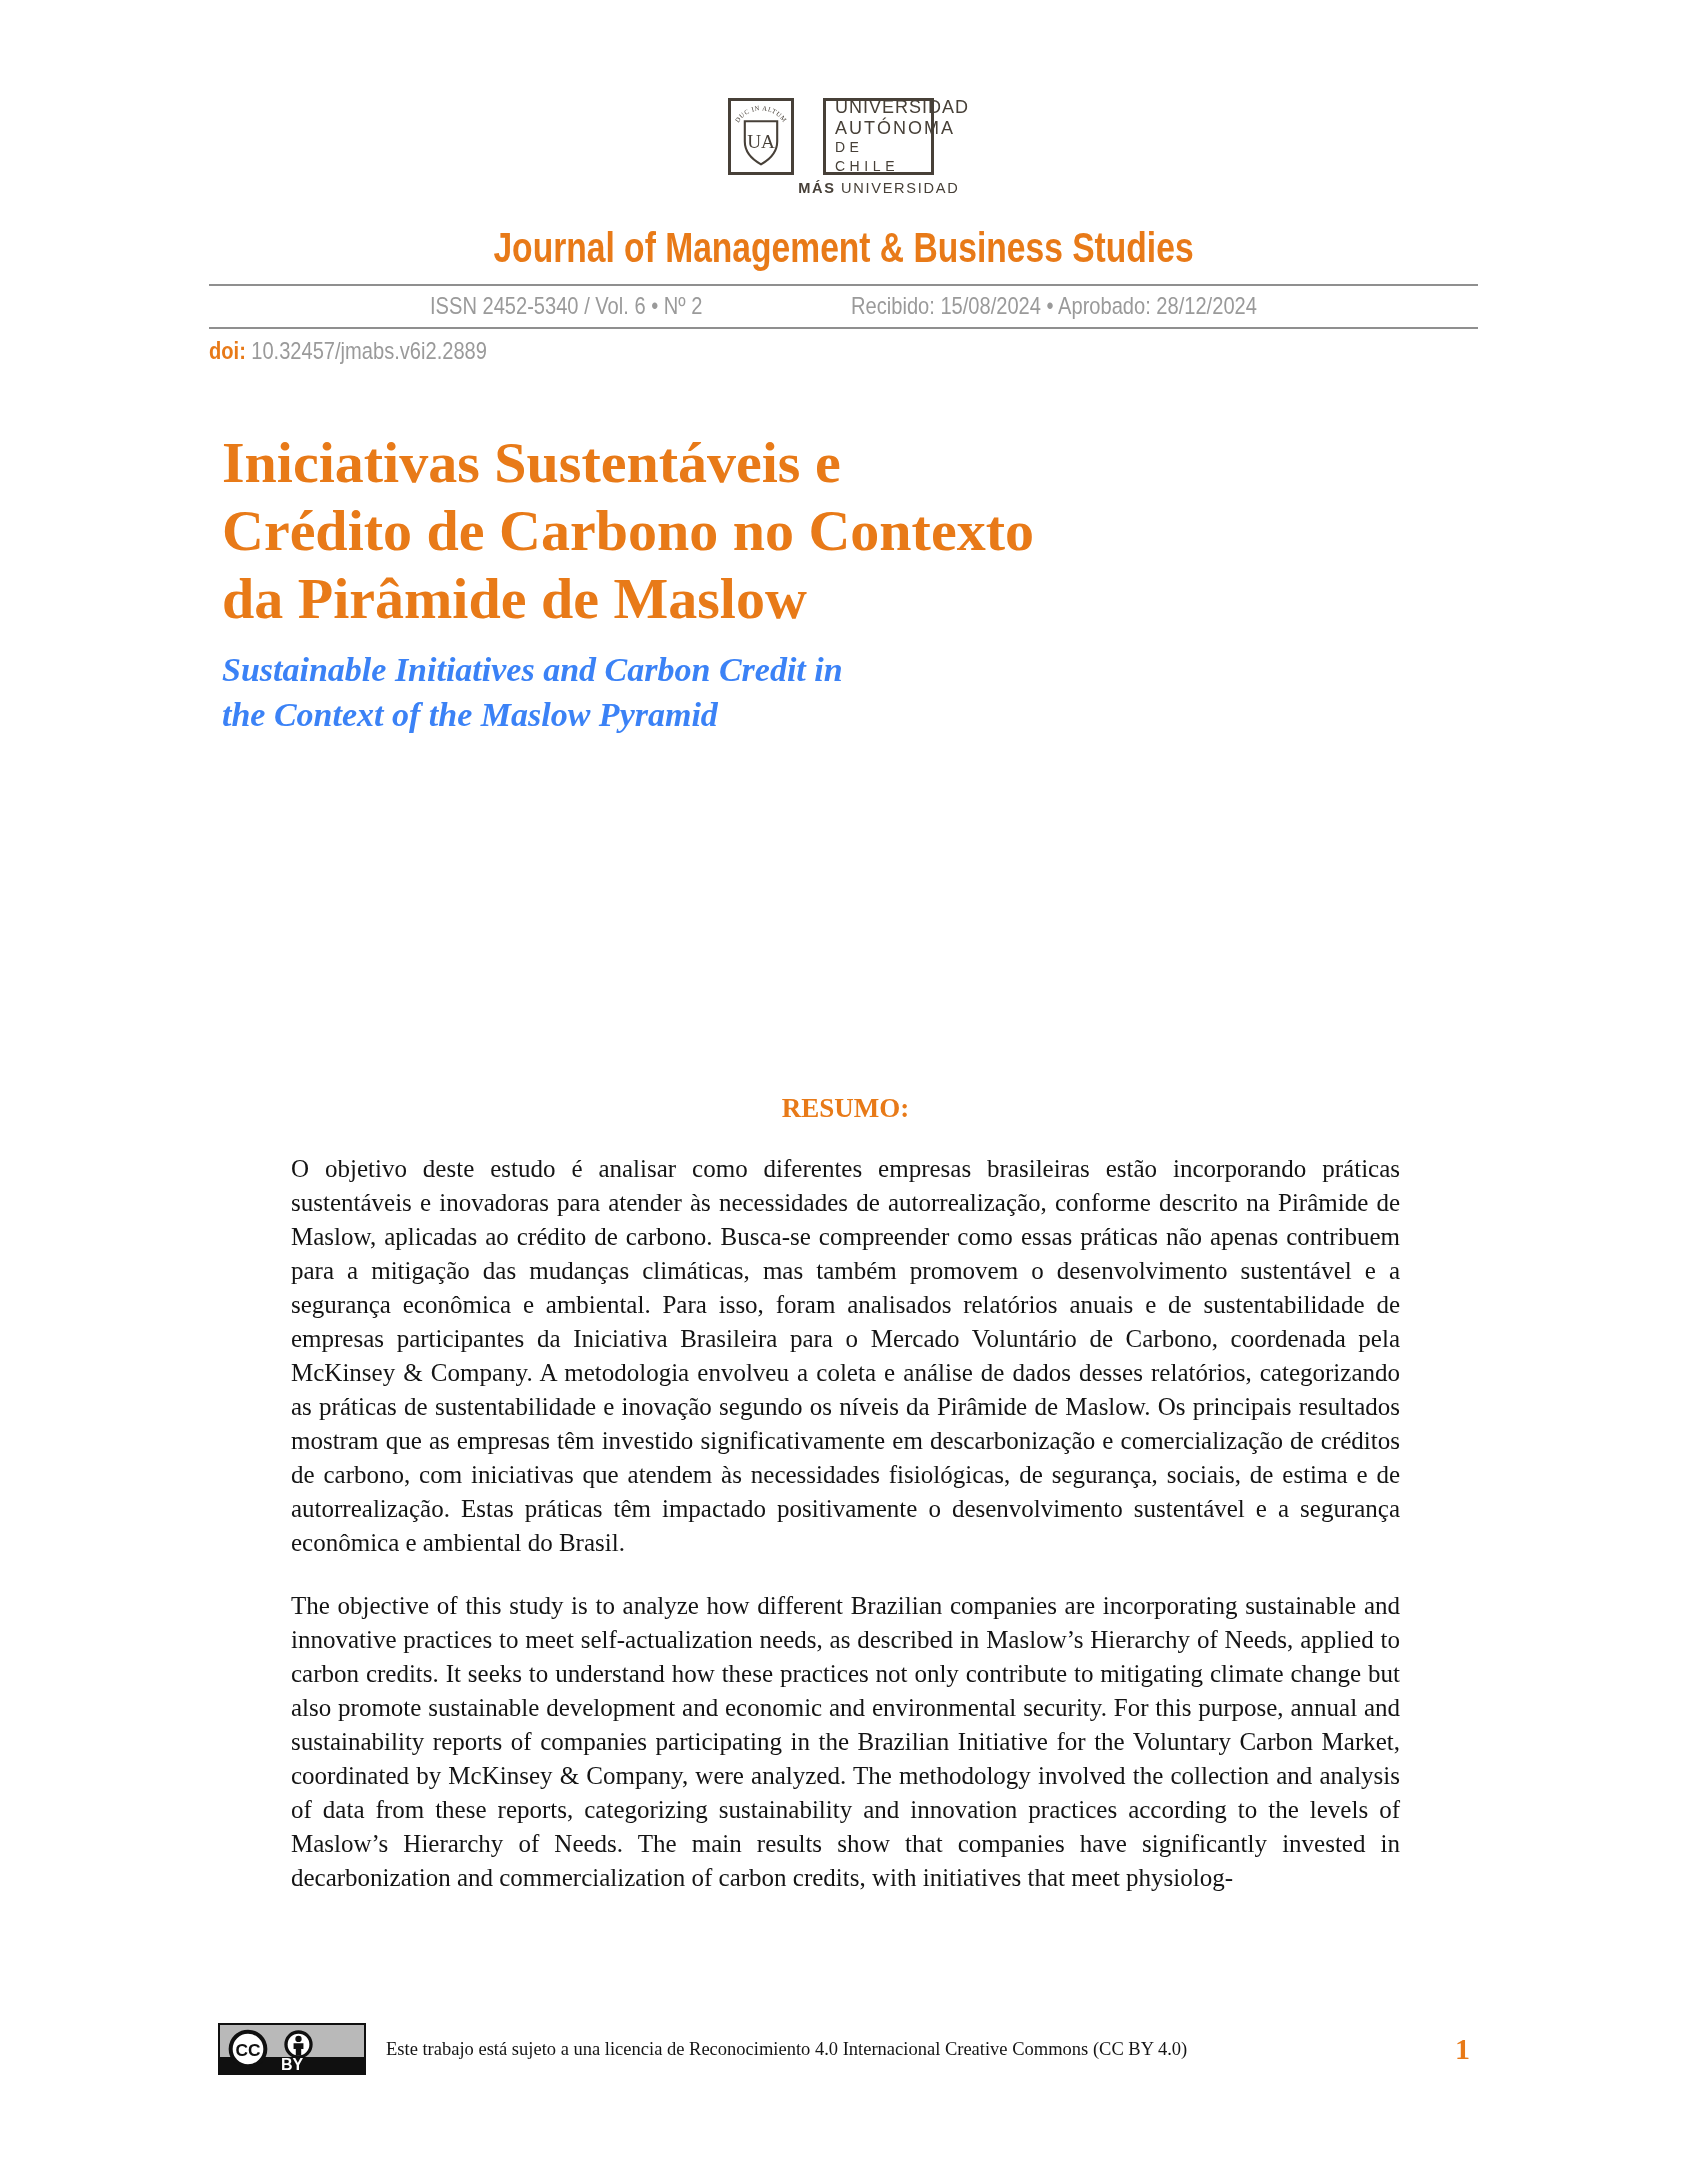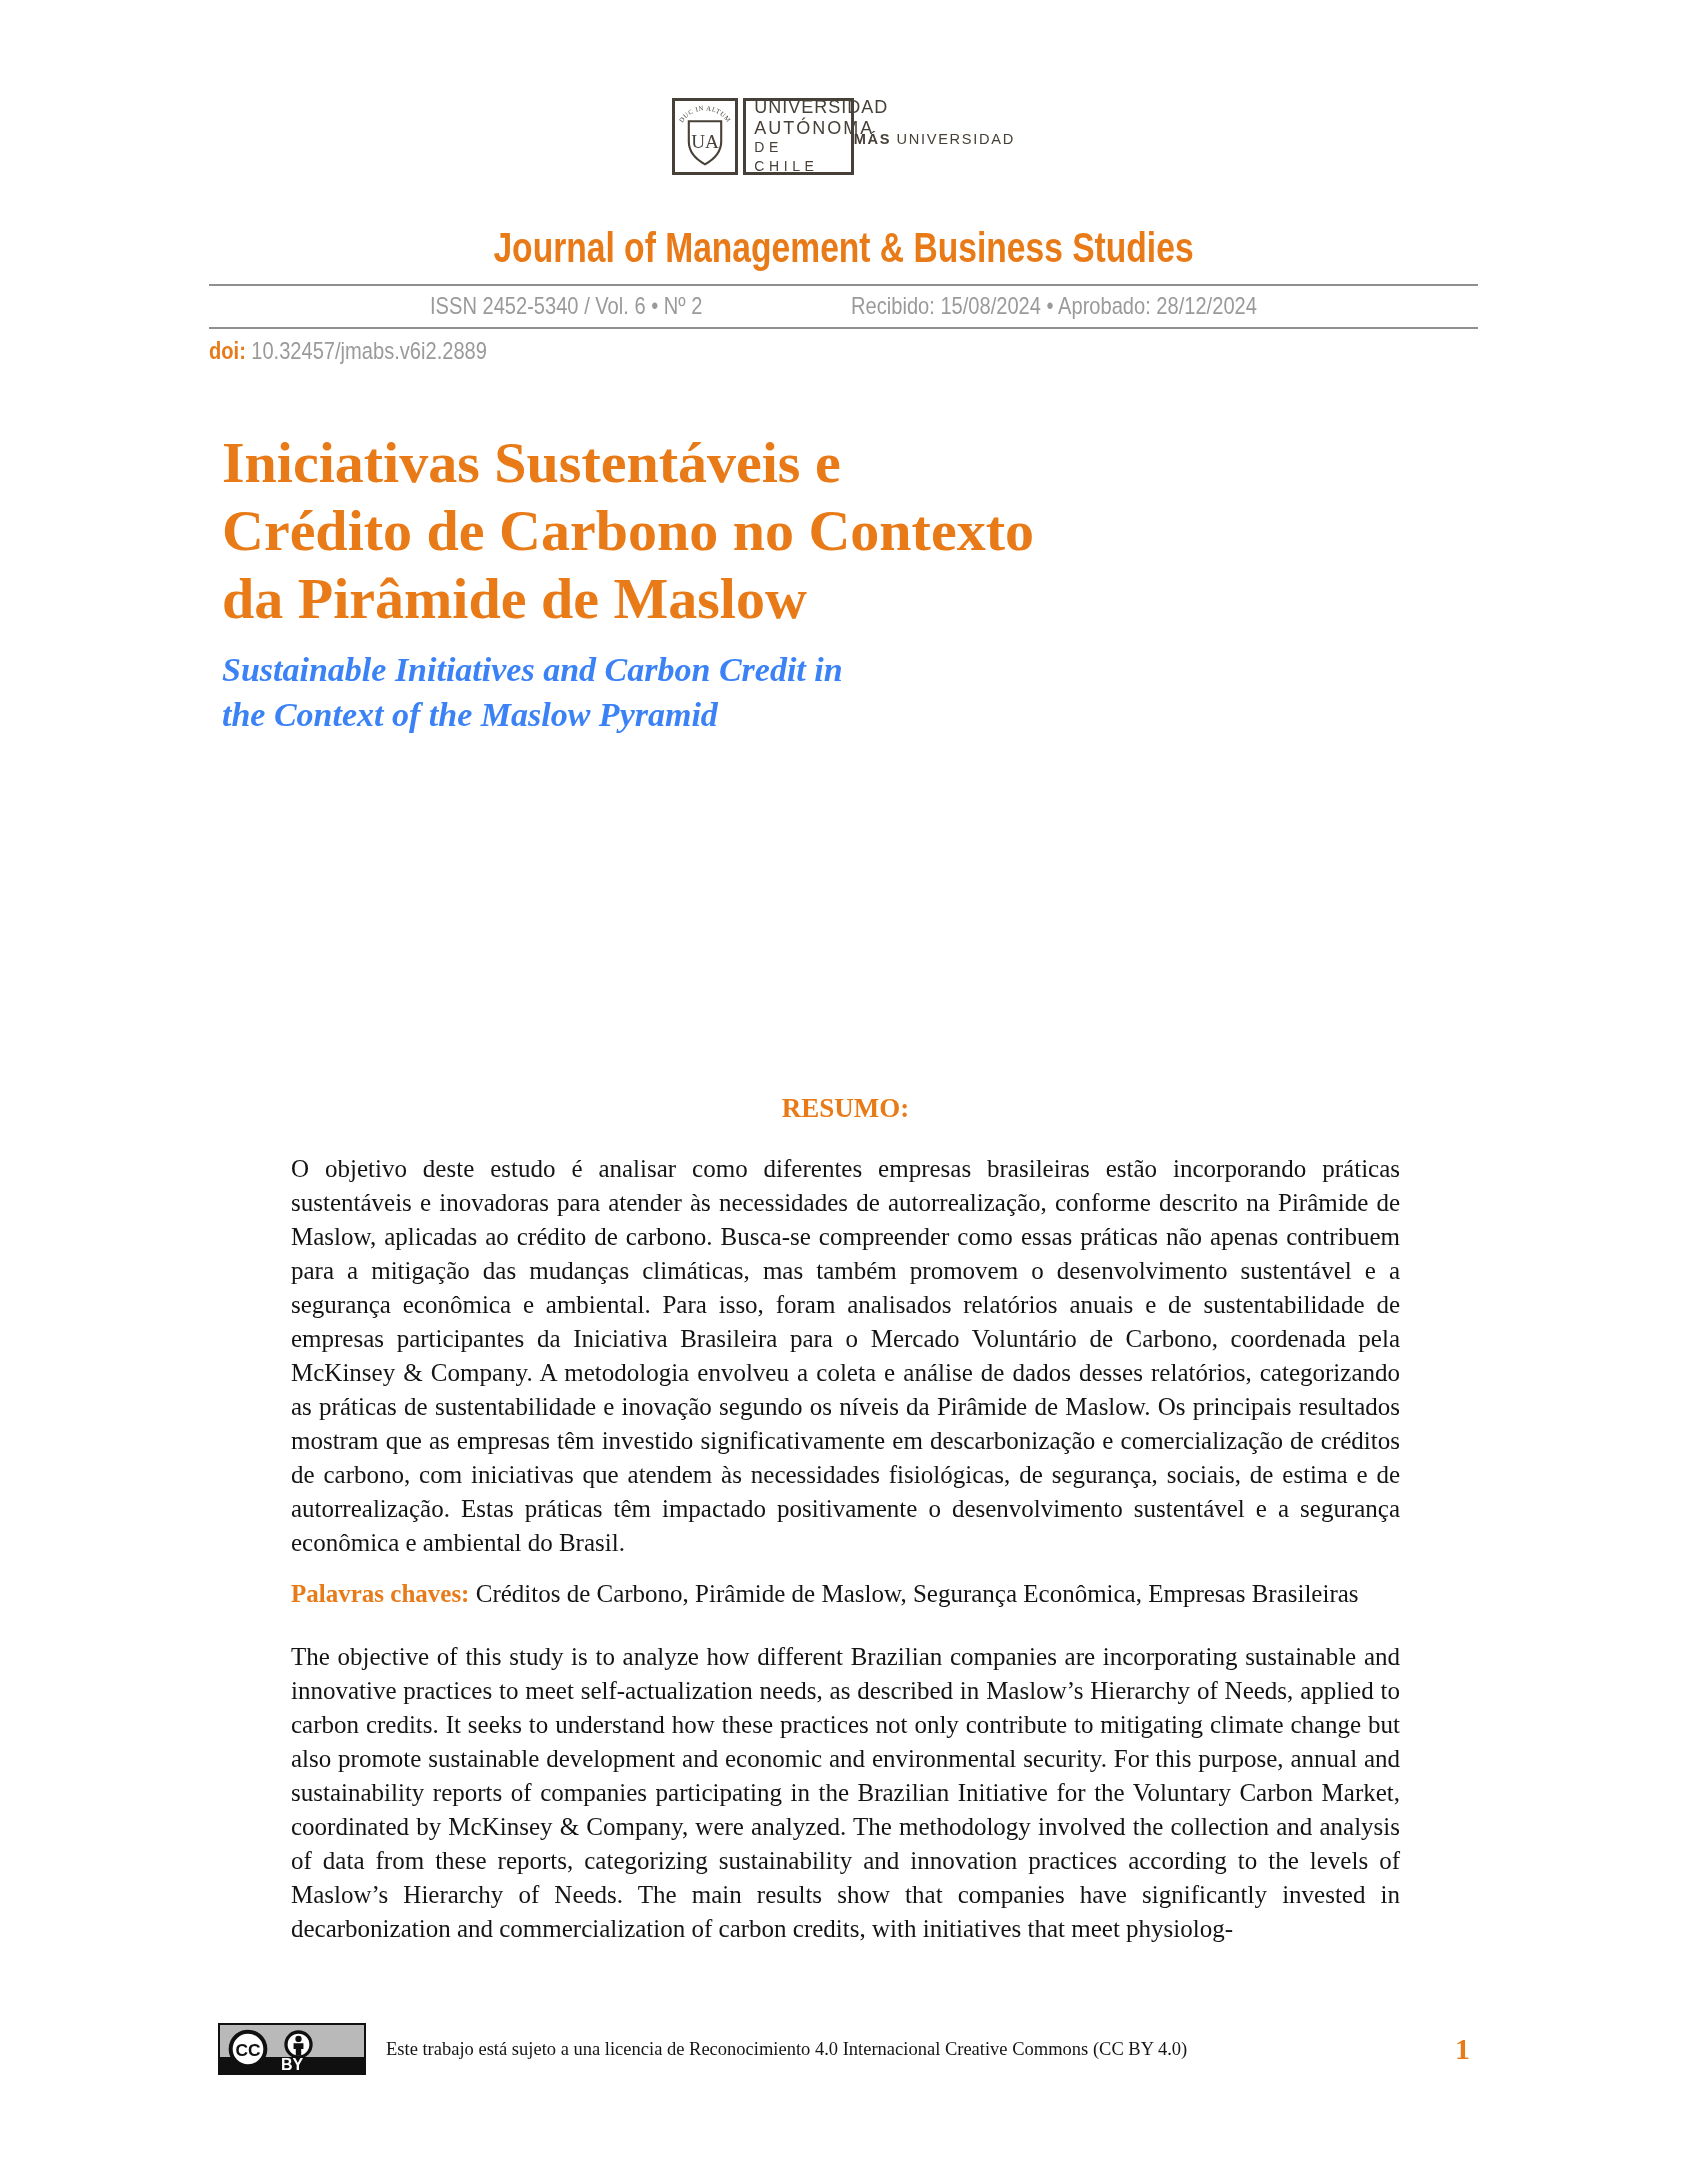--- a/index.html
+++ b/index.html
@@ -21,21 +21,21 @@
 
   
   .logo-wrap{
     position:absolute;top:98px;left:0;right:0;
     display:flex;justify-content:center;align-items:flex-start;gap:4.6px;
   }
   .logo-shield-box{
     width:66px;height:77px;border:3.3px solid var(--logo-dark);
     box-sizing:border-box;background:#fff;
   }
-  .logo-right-col{display:flex;flex-direction:row;align-items:center;}
+  .logo-right-col{display:flex;flex-direction:column;align-items:center;}
   .logo-text-box{
     width:111px;height:77px;border:3.3px solid var(--logo-dark);
     box-sizing:border-box;display:flex;flex-direction:column;
     justify-content:center;padding-left:8.6px;
     font-family:"Liberation Sans", sans-serif;color:var(--logo-dark);
   }
   .logo-uni{font-size:18px;letter-spacing:1px;line-height:20.5px;font-weight:500;}
   .logo-aut{font-size:18px;letter-spacing:2px;line-height:20.5px;font-weight:500;}
   .logo-chile{font-size:14px;letter-spacing:4.6px;line-height:19px;font-weight:500;}
   .logo-tagline{
@@ -178,24 +178,20 @@
 
   <div class="article-subtitle">
     <div>Sustainable Initiatives and Carbon Credit in</div>
     <div>the Context of the Maslow Pyramid</div>
   </div>
 
 
   <div class="abstracts">
     <div class="section-heading">RESUMO:</div>
     <div class="section-body" lang="pt">O objetivo deste estudo é analisar como diferentes empresas brasileiras estão incorporando práticas sustentáveis e inovadoras para atender às necessidades de autorrealização, conforme descrito na Pirâmide de Maslow, aplicadas ao crédito de carbono. Busca-se compreender como essas práticas não apenas contribuem para a mitigação das mudanças climáticas, mas também promovem o desenvolvimento sustentável e a segurança econômica e ambiental. Para isso, foram analisados relatórios anuais e de sustentabilidade de empresas participantes da Iniciativa Brasileira para o Mercado Voluntário de Carbono, coordenada pela McKinsey &amp; Company. A metodologia envolveu a coleta e análise de dados desses relatórios, categorizando as práticas de sustentabilidade e inovação segundo os níveis da Pirâmide de Maslow. Os principais resultados mostram que as empresas têm investido significativamente em descarbonização e comercialização de créditos de carbono, com iniciativas que atendem às necessidades fisiológicas, de segurança, sociais, de estima e de autorrealização. Estas práticas têm impactado positivamente o desenvolvimento sustentável e a segurança econômica e ambiental do Brasil.</div>
-    <div class="keywords">
-      <span class="kw-label">Palavras chaves:</span>
-      <span>Créditos de Carbono, Pirâmide de Maslow, Segurança Econômica, Empresas Brasileiras</span>
-    </div>
     <div class="section-body" lang="en">The objective of this study is to analyze how different Brazilian companies are incorporating sustainable and innovative practices to meet self-actualization needs, as described in Maslow’s Hierarchy of Needs, applied to carbon credits. It seeks to understand how these practices not only contribute to mitigating climate change but also promote sustainable development and economic and environmental security. For this purpose, annual and sustainability reports of companies participating in the Brazilian Initiative for the Voluntary Carbon Market, coordinated by McKinsey &amp; Company, were analyzed. The methodology involved the collection and analysis of data from these reports, categorizing sustainability and innovation practices according to the levels of Maslow’s Hierarchy of Needs. The main results show that companies have significantly invested in decarbonization and commercialization of carbon credits, with initiatives that meet physiolog-</div>
   </div>
 
   <div class="footer">
     <div class="cc-badge">
       <svg class="cc-icon-cc" viewBox="0 0 60 60">
         <circle cx="30" cy="30" r="26" fill="#ffffff" stroke="#101010" stroke-width="6"></circle>
         <text x="30" y="40" text-anchor="middle" font-family="Liberation Sans, sans-serif" font-weight="bold" font-size="26" fill="#101010">CC</text>
       </svg>
       <svg class="cc-icon-person" viewBox="0 0 44 44">

